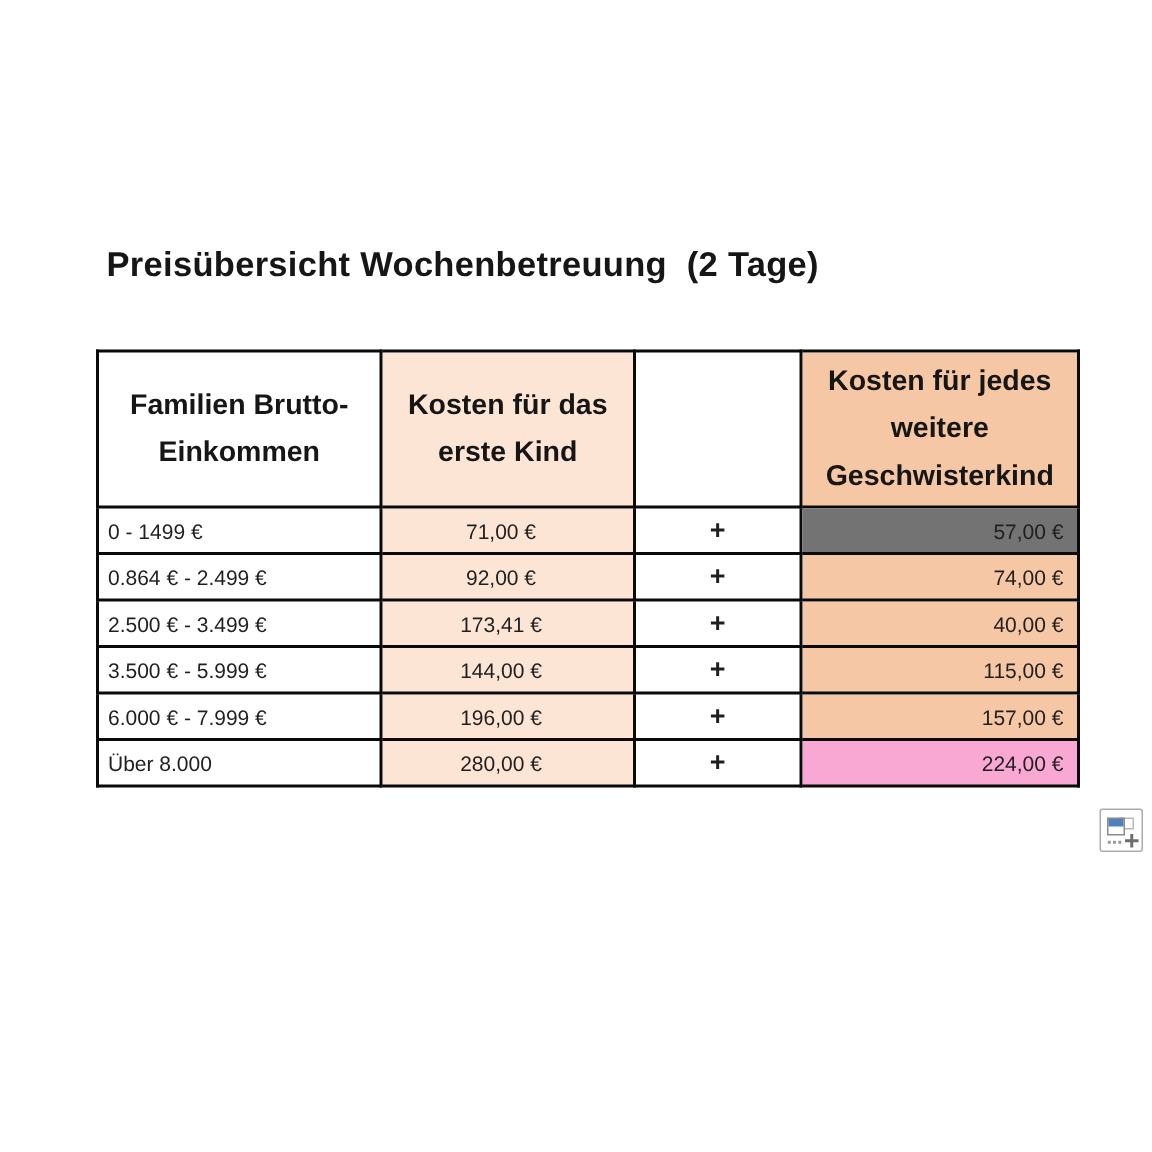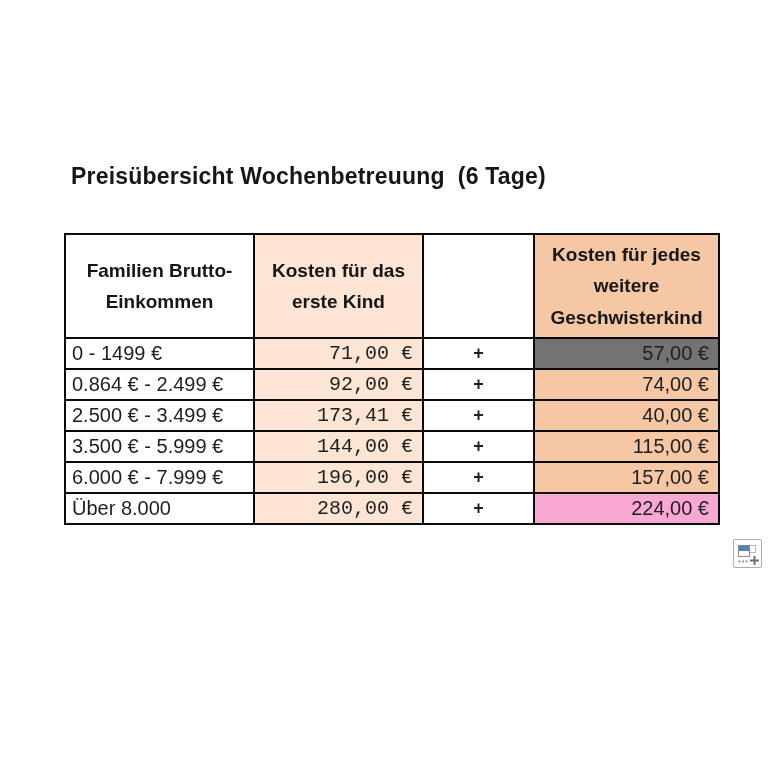--- a/index.html
+++ b/index.html
@@ -43,37 +43,36 @@
     font-size: 19px;
     font-weight: bold;
     line-height: 1.65;
     text-align: center;
     vertical-align: middle;
     padding: 0 5px;
     color: #161616;
   }
   td.cell {
     height: 29px;
-    font-size: 20px;
+    font-size: 14px;
     vertical-align: middle;
     padding: 0;
   }
   .col-income  { width: 189px; }
   .col-first   { width: 169px; }
   .col-plus    { width: 111px; }
   .col-sibling { width: 185px; }
   td.income {
     text-align: left;
     padding-left: 6px;
     background: #ffffff;
   }
   td.first {
-    text-align: right;
+    text-align: center;
     padding-right: 9px;
-    font-family: Liberation Mono, monospace;
   }
   td.plus {
     text-align: center;
     font-weight: bold;
     font-size: 18px;
     background: #ffffff;
   }
   td.sibling {
     text-align: right;
     padding-right: 9px;
@@ -90,21 +89,21 @@
     border-radius: 2px;
     box-sizing: border-box;
     padding: 0;
     cursor: pointer;
   }
   .table-widget svg { display: block; }
 </style>
 </head>
 <body>
 
-<div class="doc-title">Preisübersicht Wochenbetreuung  (6 Tage)</div>
+<div class="doc-title">Preisübersicht Wochenbetreuung  (2 Tage)</div>
 
 <table class="price-table">
   <colgroup>
     <col class="col-income">
     <col class="col-first">
     <col class="col-plus">
     <col class="col-sibling">
   </colgroup>
   <tbody>
   <tr>

